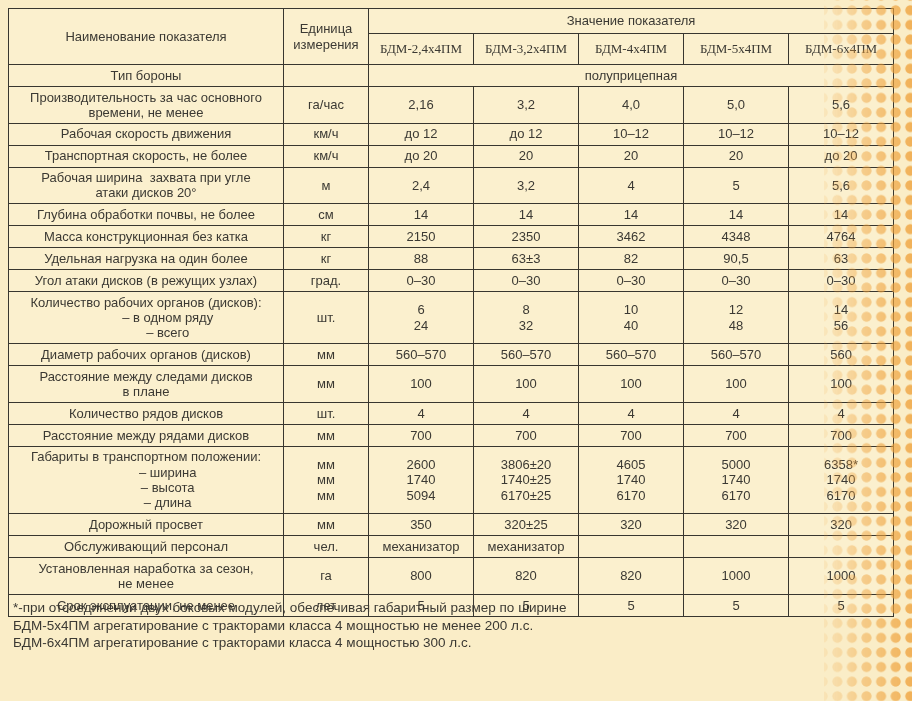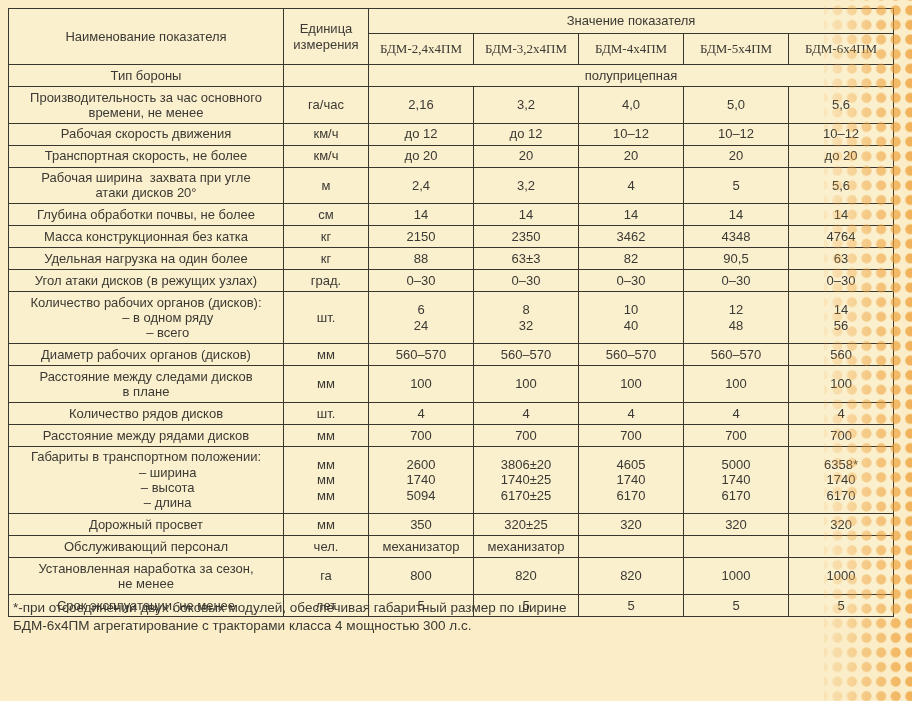--- a/index.html
+++ b/index.html
@@ -281,17 +281,18 @@
         <td class="c-val">5</td>
         <td class="c-val">5</td>
         <td class="c-val">5</td>
         <td class="c-val">5</td>
       </tr>
     </tbody>
   </table>
 
   <div class="footnotes">
     <div>*-при отсоединении двух боковых модулей, обеспечивая габаритный размер по ширине</div>
+    <div>БДМ-5х4ПМ агрегатирование с тракторами класса 4 мощностью не менее 200 л.с.</div>
     <div>БДМ-6х4ПМ агрегатирование с тракторами класса 4 мощностью 300 л.с.</div>
   </div>
 
   <div class="dots"></div>
 </div>
 
 </body></html>

